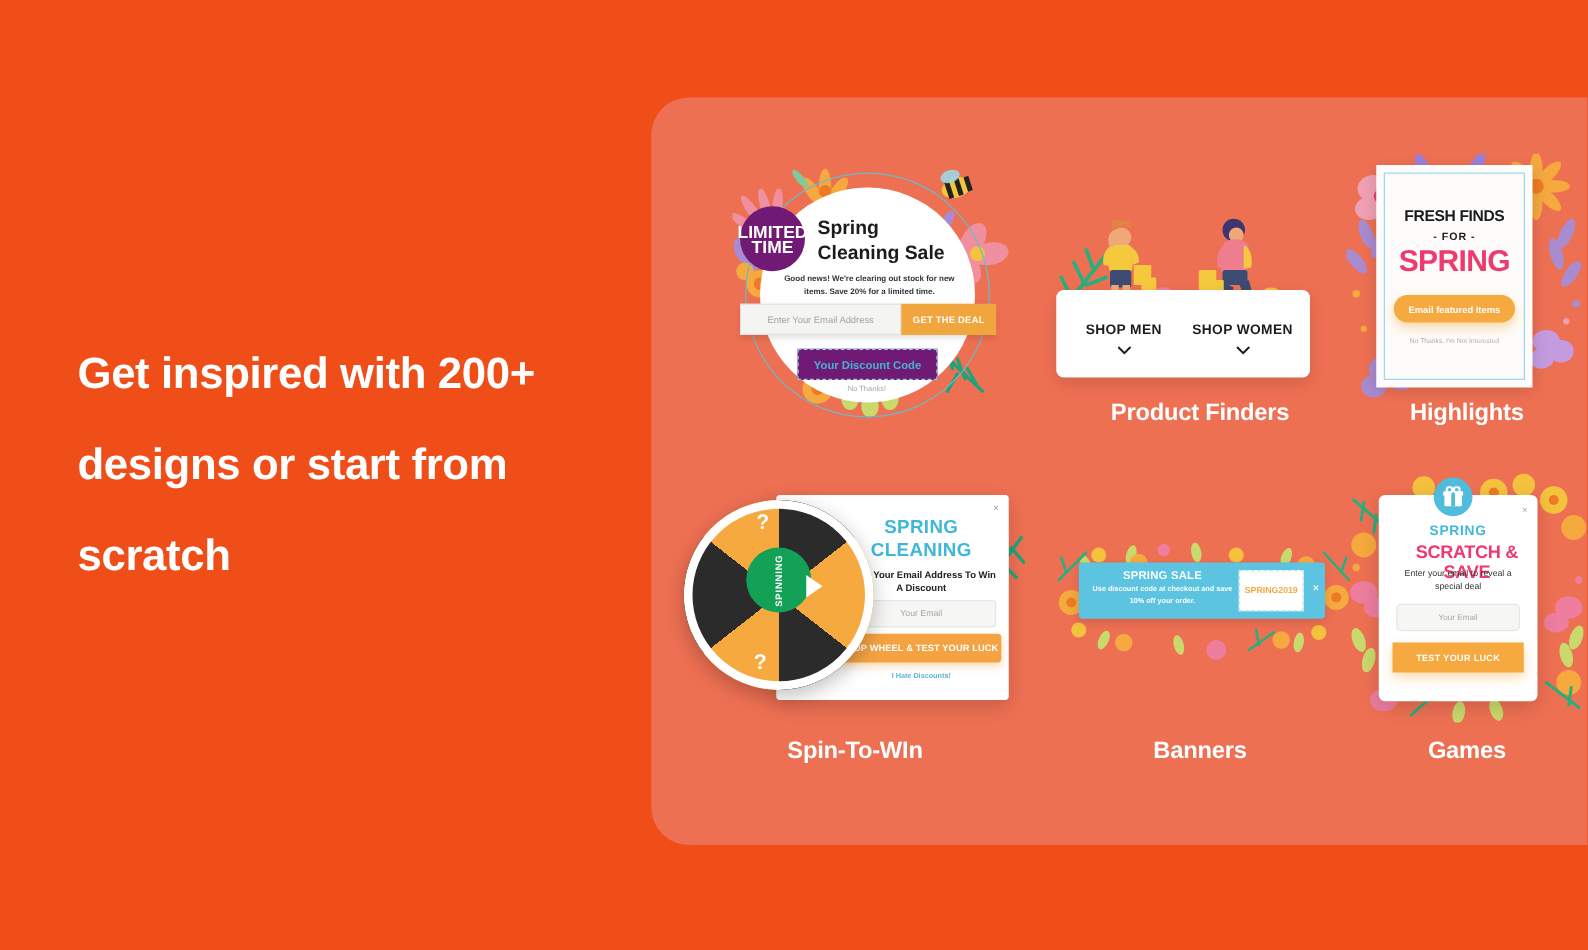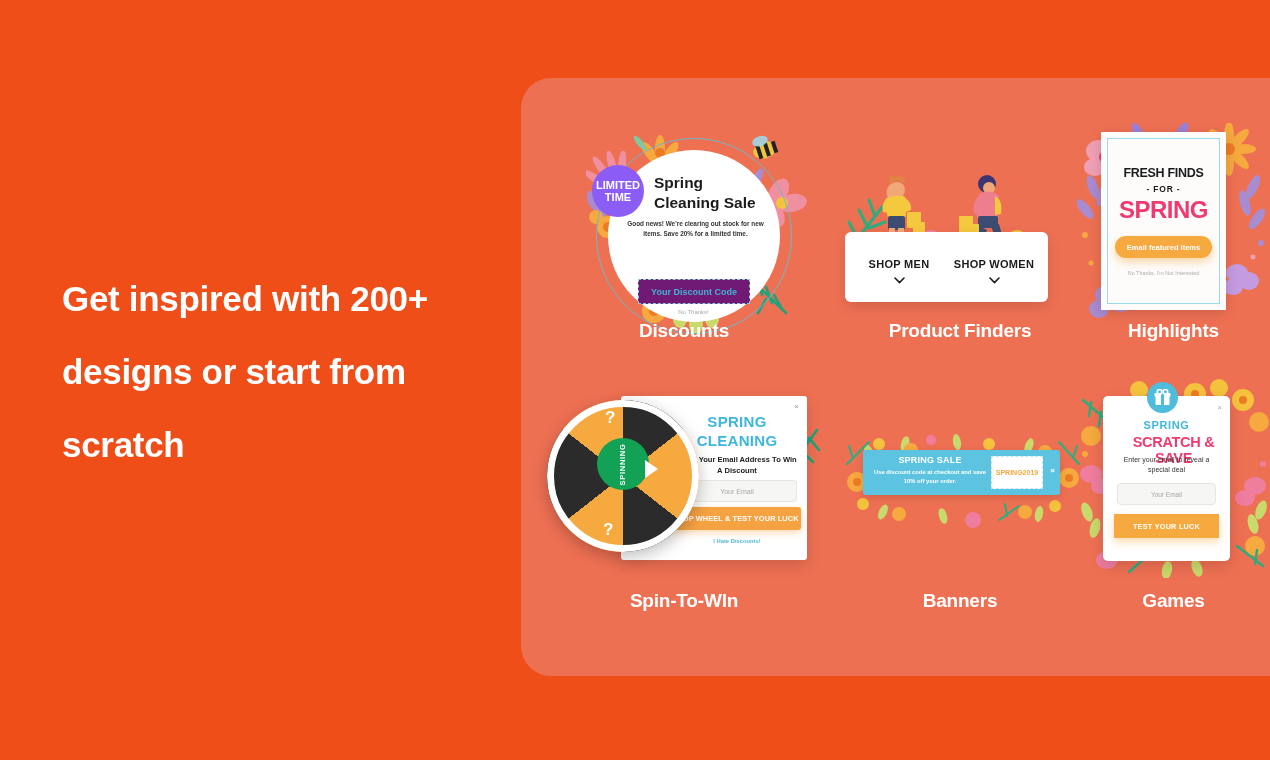--- a/index.html
+++ b/index.html
@@ -66,24 +66,24 @@
   .disc-circle {
     position: absolute; left: 22px; top: 17px;
     width: 172px; height: 172px;
     background: #ffffff;
     border-radius: 50%;
     overflow: hidden;
   }
   .disc-badge {
     position: absolute; left: 6px; top: 32px;
     width: 52px; height: 52px;
-    background: #8b5cf6;
+    background: #701a75;
     border-radius: 50%;
     color: #fff;
-    font-size: 11px; font-weight: bold;
+    font-size: 14px; font-weight: bold;
     display: flex; flex-direction: column;
     align-items: center; justify-content: center;
     line-height: 12px;
     z-index: 5;
   }
   .disc-title {
     position: absolute; left: 68px; top: 40px;
     width: 120px;
     font-size: 15.5px; font-weight: bold; color: #1b1b1b;
     line-height: 20px;
@@ -379,25 +379,28 @@
           <span>TIME</span>
         </div>
 
         <div class="disc-title">
           <div>Spring</div>
           <div>Cleaning Sale</div>
         </div>
 
         <div class="disc-body">Good news! We're clearing out stock for new items. Save 20% for a limited time.</div>
 
+        <div class="disc-form">
+          <div class="disc-input">Enter Your Email Address</div>
+          <div class="disc-btn">GET THE DEAL</div>
+        </div>
 
         <div class="disc-code">Your Discount Code</div>
         <div class="disc-nothanks">No Thanks!</div>
       </div>
-      <div class="cell-label" style="top:212px;">Discounts</div>
     </div>
 
     <div class="cell col2 row1">
       <div class="pf-wrap">
 
         <svg class="leaf" style="left:22px;top:30px;" width="242px" height="100" viewBox="0 0 242 100">
 
           <g stroke="#2BAE7E" stroke-width="3" fill="none" stroke-linecap="round">
             <path d="M8 92 L44 46"></path>
             <path d="M18 78 L10 62"></path>

